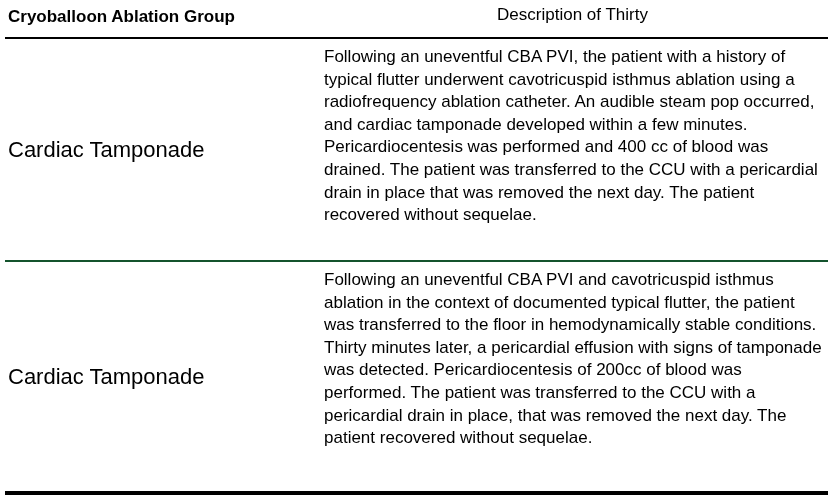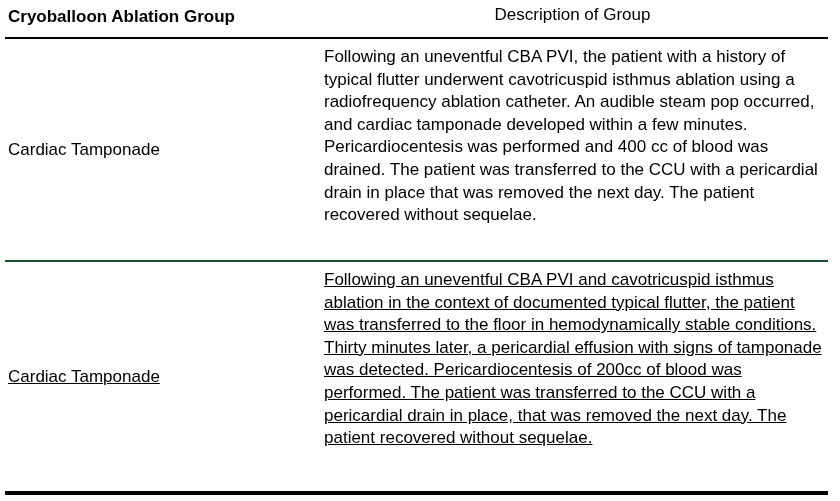--- a/index.html
+++ b/index.html
@@ -74,57 +74,57 @@
   tbody tr.data-row.last-row td {
     border-bottom: 4px solid #000000;
   }
 
   td.cell-group {
     vertical-align: middle;
     text-align: left;
   }
   td.cell-group .group-label {
     display: block;
-    font-size: 17px;
+    font-size: 22px;
     line-height: 22px;
     padding-left: 3px;
   }
 
   td.cell-desc {
     vertical-align: top;
     text-align: left;
   }
   td.cell-desc .desc-text {
     display: block;
     font-size: 17px;
     line-height: 22.6px;
     padding: 7px 0 8px 7px;
     text-align: left;
     hyphens: none;
   }
 
   tbody tr.row-1 td { height: 221px; }
-  tbody tr.row-2 td { height: 229px; text-decoration: underline; }
+  tbody tr.row-2 td { height: 229px; }
 </style>
 </head>
 <body>
 
 <div class="table-wrap">
   <table class="event-table">
     <colgroup>
       <col class="col-group">
       <col class="col-desc">
     </colgroup>
     <thead>
       <tr class="header-row">
         <th class="header-group">
           <span class="hcell-text">Cryoballoon Ablation Group</span>
         </th>
         <th class="header-desc">
-          <span class="hcell-text">Description of Group</span>
+          <span class="hcell-text">Description of Thirty</span>
         </th>
       </tr>
     </thead>
     <tbody>
       <tr class="data-row row-1">
         <td class="cell-group">
           <span class="group-label">Cardiac Tamponade</span>
         </td>
         <td class="cell-desc">
           <span class="desc-text">Following an uneventful CBA PVI, the patient with a history of typical flutter underwent cavotricuspid isthmus ablation using a radiofrequency ablation catheter. An audible steam pop occurred, and cardiac tamponade developed within a few minutes. Pericardiocentesis was performed and 400 cc of blood was drained. The patient was transferred to the CCU with a pericardial drain in place that was removed the next day. The patient recovered without sequelae.</span>

